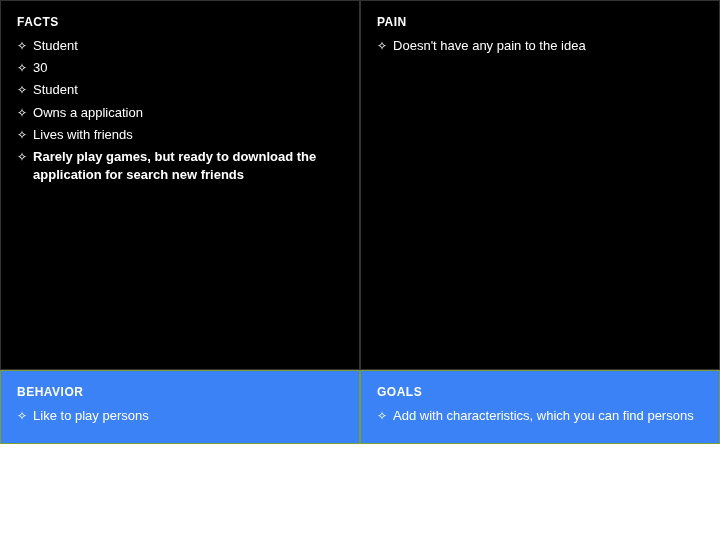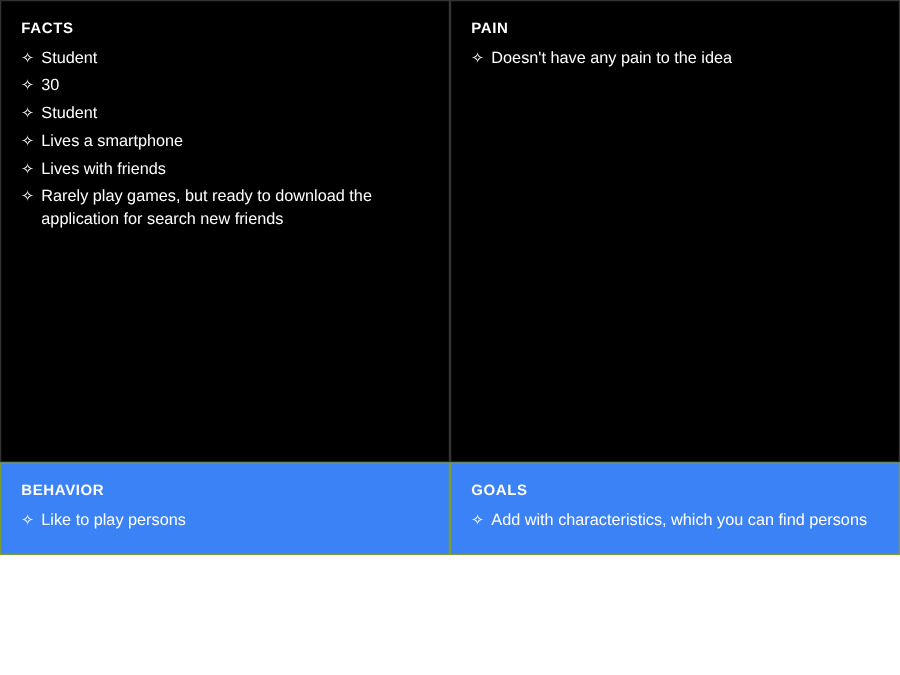--- a/index.html
+++ b/index.html
@@ -73,21 +73,21 @@
       margin-top: 1px;
       flex-shrink: 0;
       font-size: 12px;
     }
 
     .item-text {
       flex: 1;
     }
 
     .bold-text {
-      font-weight: normal;
+      font-weight: bold;
     }
   </style>
 </head>
 <body>
 
 <div class="page">
 
   <div class="top-section">
 
     <div class="quadrant">
@@ -100,21 +100,21 @@
       <div class="quadrant-item">
         <span class="diamond">✧</span>
         <span class="item-text">30</span>
       </div>
       <div class="quadrant-item">
         <span class="diamond">✧</span>
         <span class="item-text">Student</span>
       </div>
       <div class="quadrant-item">
         <span class="diamond">✧</span>
-        <span class="item-text">Lives a smartphone</span>
+        <span class="item-text">Owns a application</span>
       </div>
       <div class="quadrant-item">
         <span class="diamond">✧</span>
         <span class="item-text">Lives with friends</span>
       </div>
       <div class="quadrant-item">
         <span class="diamond">✧</span>
         <span class="item-text bold-text">Rarely play games, but ready to download the application for search new friends</span>
       </div>
     </div>

